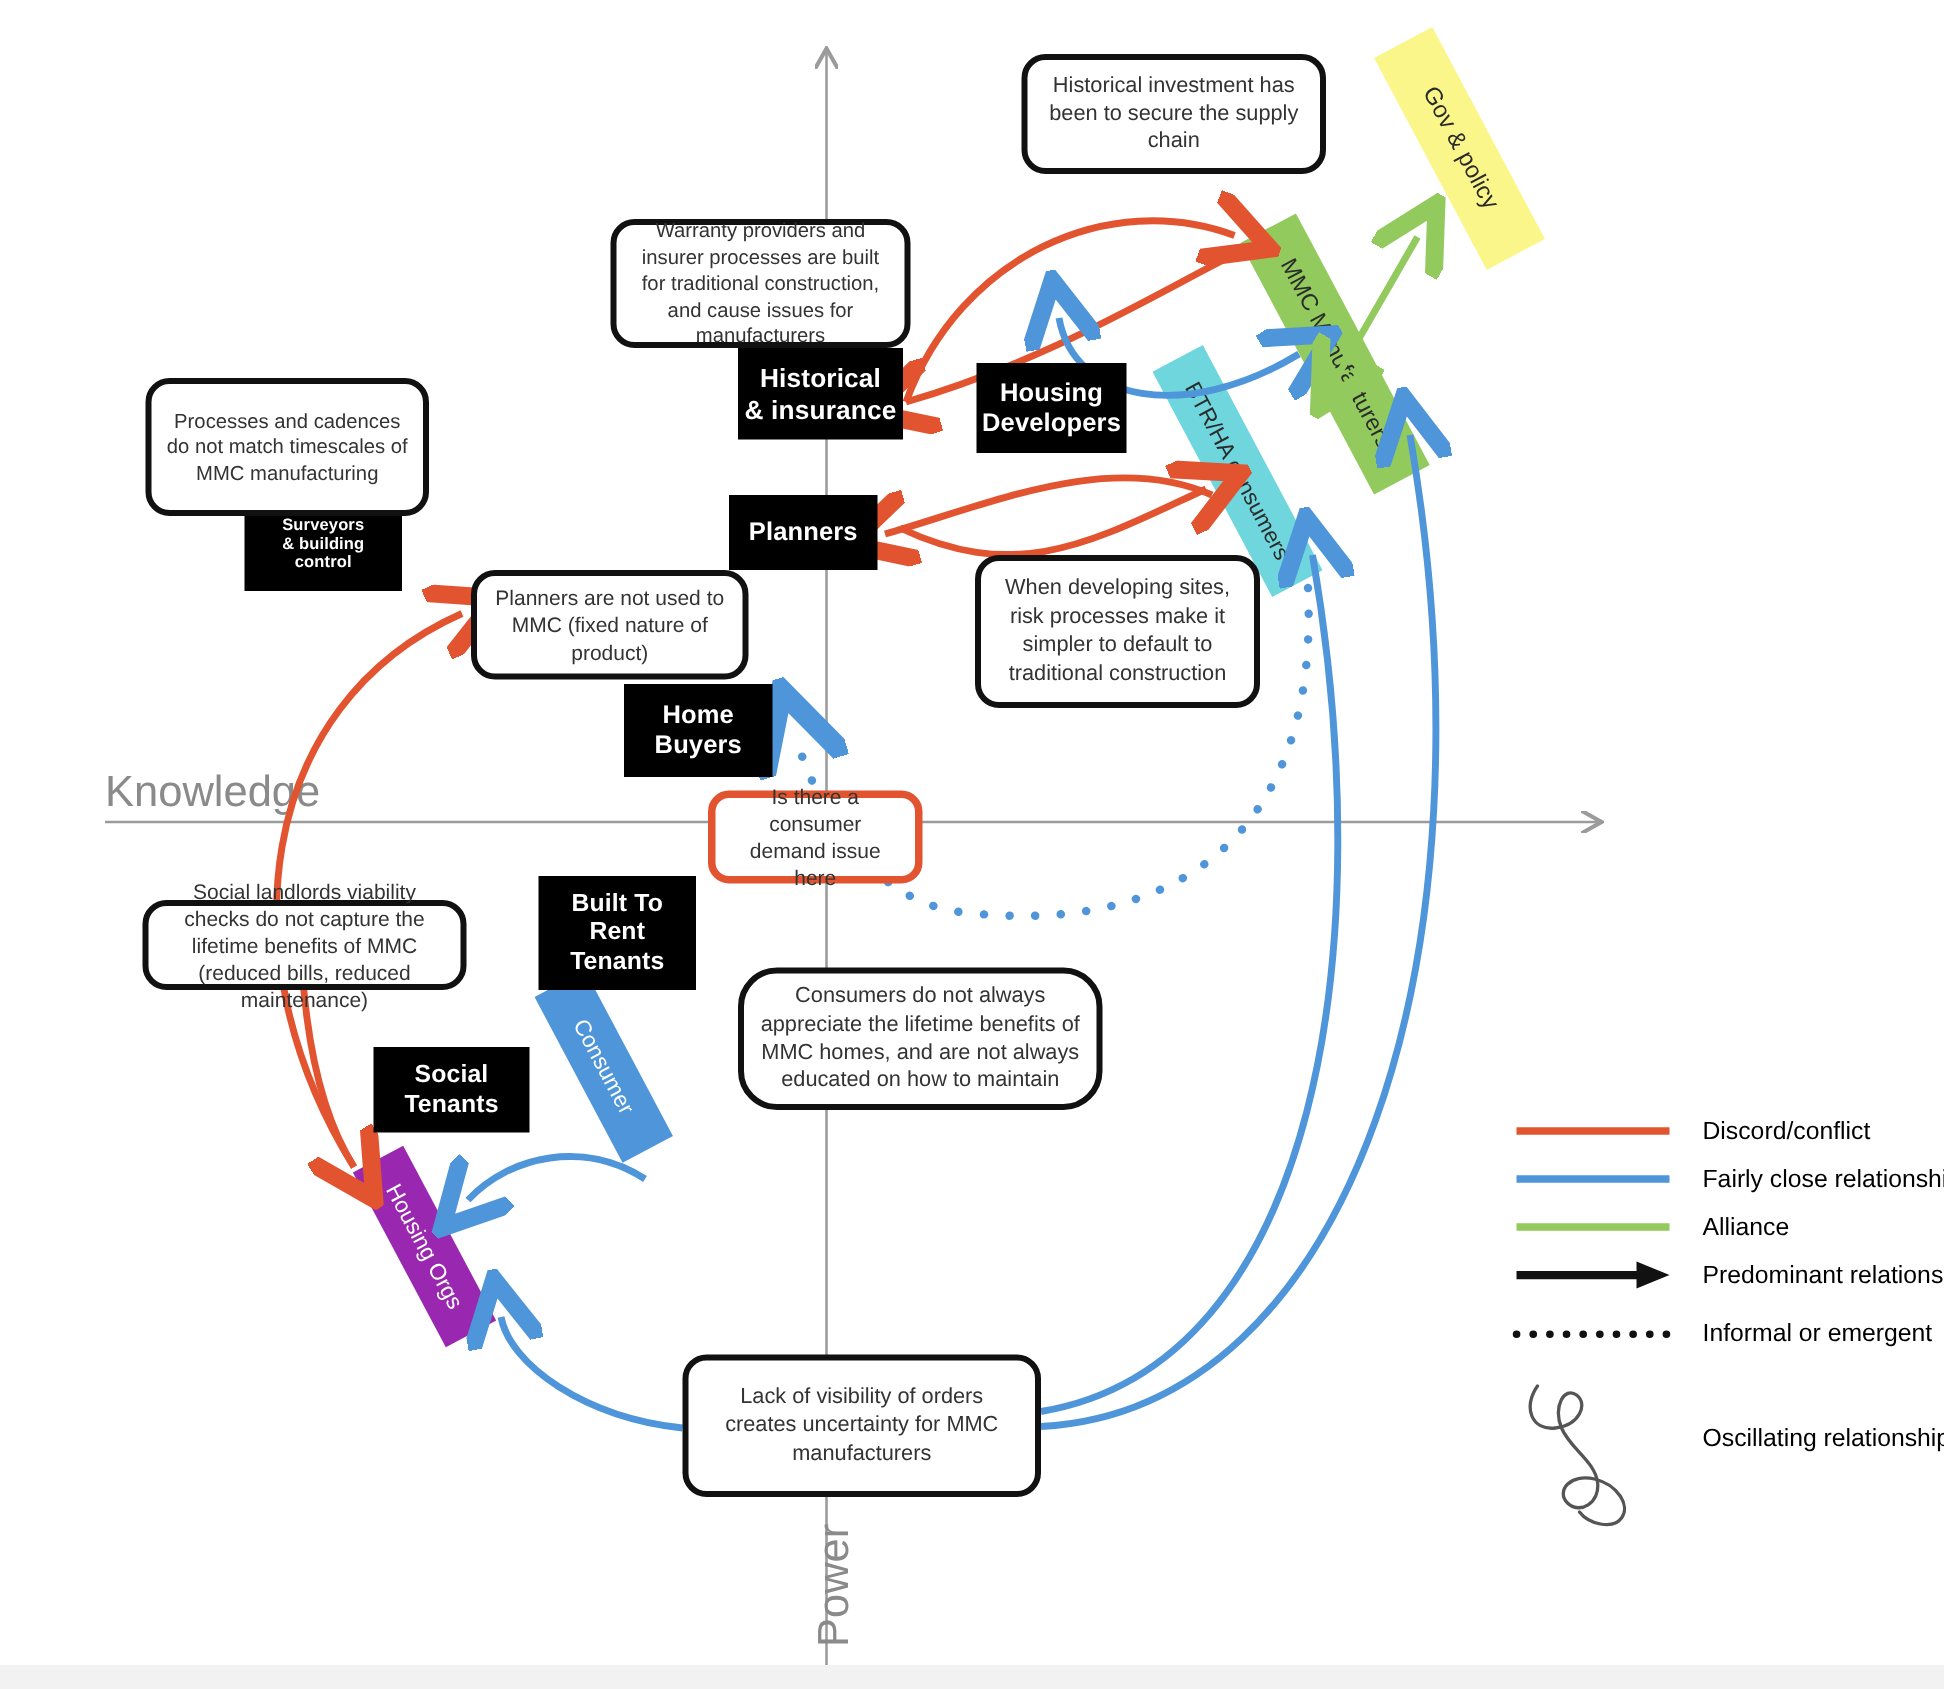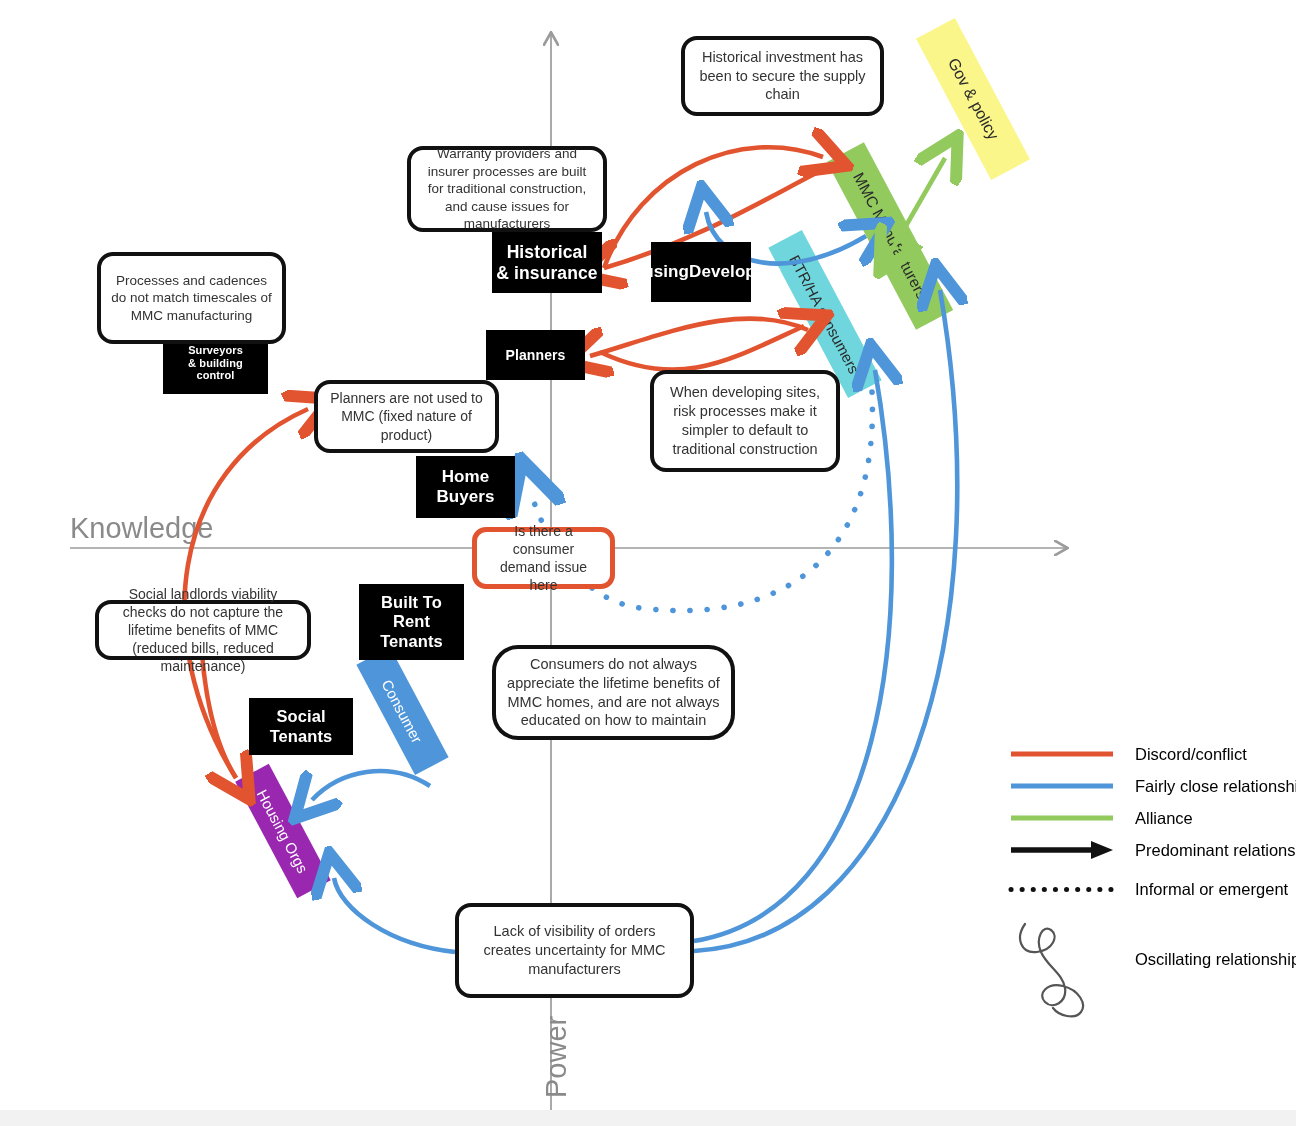--- a/index.html
+++ b/index.html
@@ -135,25 +135,25 @@
     <div>Historical</div>
     <div>&amp; insurance</div>
   </div>
 
   <div class="node-black" style="left:163px;top:332px;width:105px;height:62px;font-size:11px;flex-direction:column;">
     <div>Surveyors</div>
     <div>&amp; building</div>
     <div>control</div>
   </div>
 
-  <div class="node-black" style="left:486px;top:330px;width:99px;height:50px;font-size:14px;">
+  <div class="node-black" style="left:486px;top:330px;width:99px;height:50px;font-size:17px;">
     <div>Planners</div>
   </div>
 
-  <div class="node-black" style="left:651px;top:242px;width:100px;height:60px;font-size:17px;flex-direction:row;">
+  <div class="node-black" style="left:651px;top:242px;width:100px;height:60px;font-size:17px;flex-direction:column;">
     <div>Housing</div>
     <div>Developers</div>
   </div>
 
   <div class="node-black" style="left:416px;top:456px;width:99px;height:62px;font-size:17px;flex-direction:column;text-align:right;">
     <div>Home</div>
     <div>Buyers</div>
   </div>
 
   <div class="node-black" style="left:359px;top:584px;width:105px;height:76px;font-size:16.5px;flex-direction:column;">

